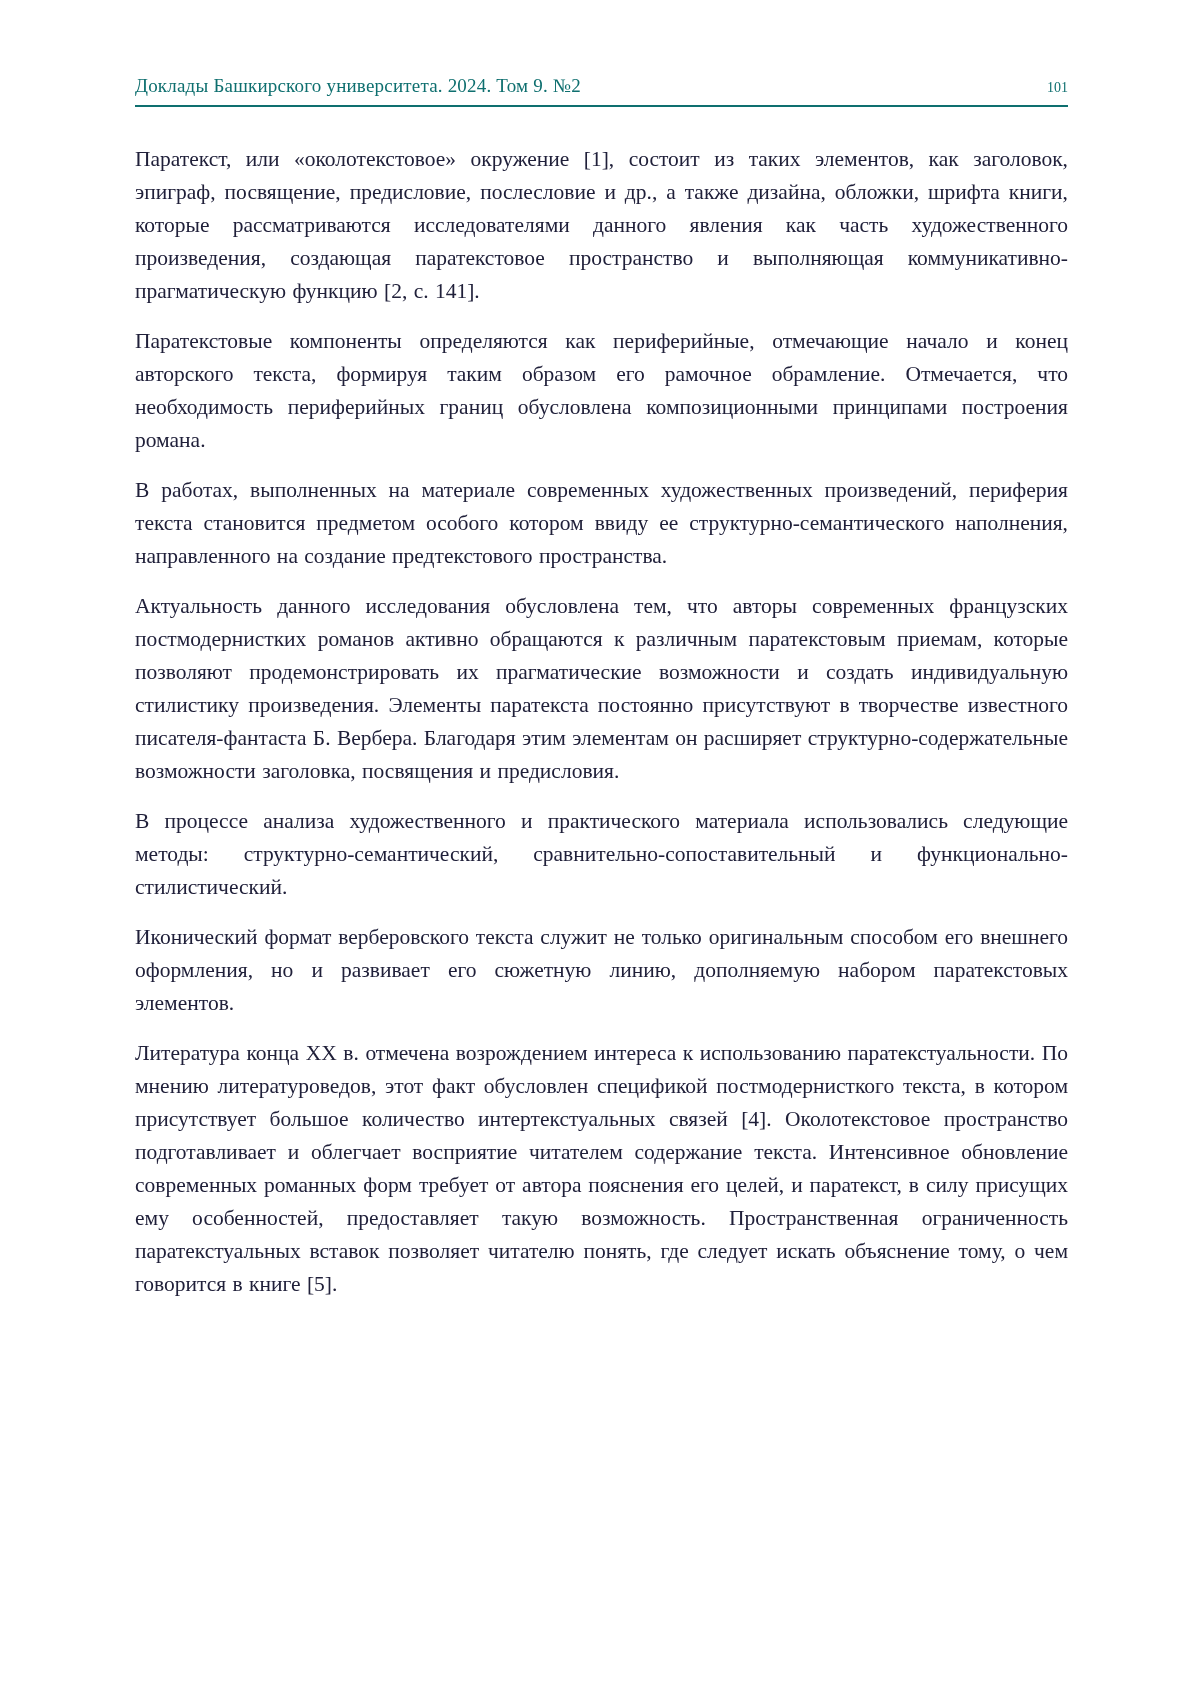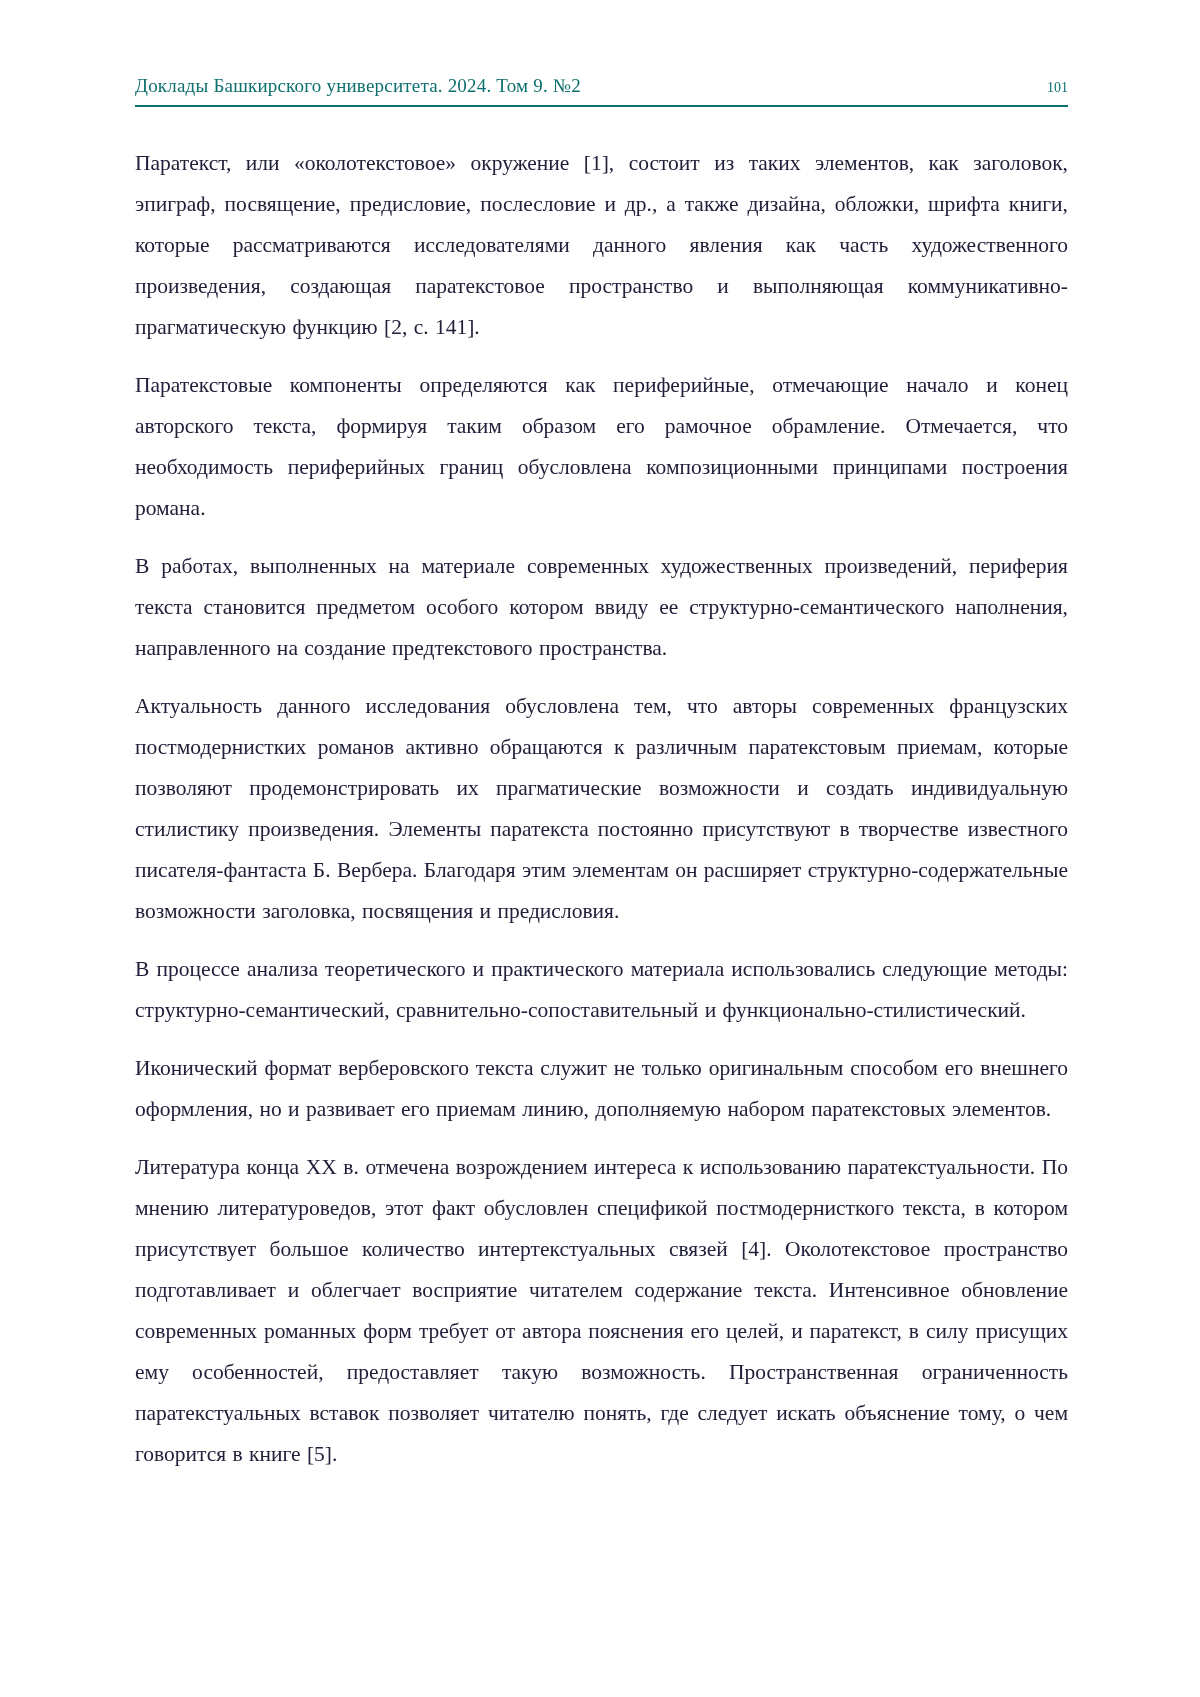--- a/index.html
+++ b/index.html
@@ -38,21 +38,21 @@
   .journal-title {
     letter-spacing: 0.2px;
   }
   .page-number {
     font-size: 14px;
   }
   .body-text {
     margin-top: 36px;
     color: var(--body-text);
     font-size: 21.5px;
-    line-height: 41px;
+    line-height: 33px;
     text-align: justify;
     hyphens: auto;
     -webkit-hyphens: auto;
   }
   .body-text p {
     margin-bottom: 17px;
     word-spacing: 1px;
   }
 </style>
 </head>
@@ -64,19 +64,19 @@
     <div class="page-header">
       <span class="journal-title">Доклады Башкирского университета. 2024. Том 9. №2</span>
       <span class="page-number">101</span>
     </div>
 
     <div class="body-text">
       <p>Паратекст, или «околотекстовое» окружение [1], состоит из таких элементов, как заголовок, эпиграф, посвящение, предисловие, послесловие и др., а также дизайна, обложки, шрифта книги, которые рассматриваются исследователями данного явления как часть художественного произведения, создающая паратекстовое пространство и выполняющая коммуникативно-прагматическую функцию [2, с. 141].</p>
       <p>Паратекстовые компоненты определяются как периферийные, отмечающие начало и конец авторского текста, формируя таким образом его рамочное обрамление. Отмечается, что необходимость периферийных границ обусловлена композиционными принципами построения романа.</p>
       <p>В работах, выполненных на материале современных художественных произведений, периферия текста становится предметом особого котором ввиду ее структурно-семантического наполнения, направленного на создание предтекстового пространства.</p>
       <p>Актуальность данного исследования обусловлена тем, что авторы современных французских постмодернистких романов активно обращаются к различным паратекстовым приемам, которые позволяют продемонстрировать их прагматические возможности и создать индивидуальную стилистику произведения. Элементы паратекста постоянно присутствуют в творчестве известного писателя-фантаста Б. Вербера. Благодаря этим элементам он расширяет структурно-содержательные возможности заголовка, посвящения и предисловия.</p>
-      <p>В процессе анализа теоретического и практического материала использовались следующие методы: структурно-семантический, сравнительно-сопоставительный и функционально-стилистический.</p>
-      <p>Иконический формат верберовского текста служит не только оригинальным способом его внешнего оформления, но и развивает его приемам линию, дополняемую набором паратекстовых элементов.</p>
+      <p>В процессе анализа художественного и практического материала использовались следующие методы: структурно-семантический, сравнительно-сопоставительный и функционально-стилистический.</p>
+      <p>Иконический формат верберовского текста служит не только оригинальным способом его внешнего оформления, но и развивает его сюжетную линию, дополняемую набором паратекстовых элементов.</p>
       <p>Литература конца XX в. отмечена возрождением интереса к использованию паратекстуальности. По мнению литературоведов, этот факт обусловлен спецификой постмодернисткого текста, в котором присутствует большое количество интертекстуальных связей [4]. Околотекстовое пространство подготавливает и облегчает восприятие читателем содержание текста. Интенсивное обновление современных романных форм требует от автора пояснения его целей, и паратекст, в силу присущих ему особенностей, предоставляет такую возможность. Пространственная ограниченность паратекстуальных вставок позволяет читателю понять, где следует искать объяснение тому, о чем говорится в книге [5].</p>
     </div>
 
   </div>
 </div>
 
 </body></html>

